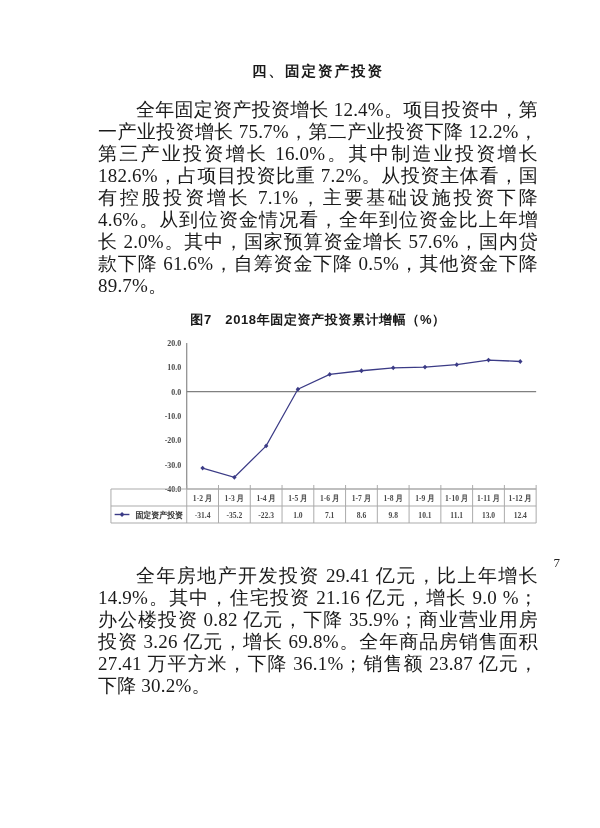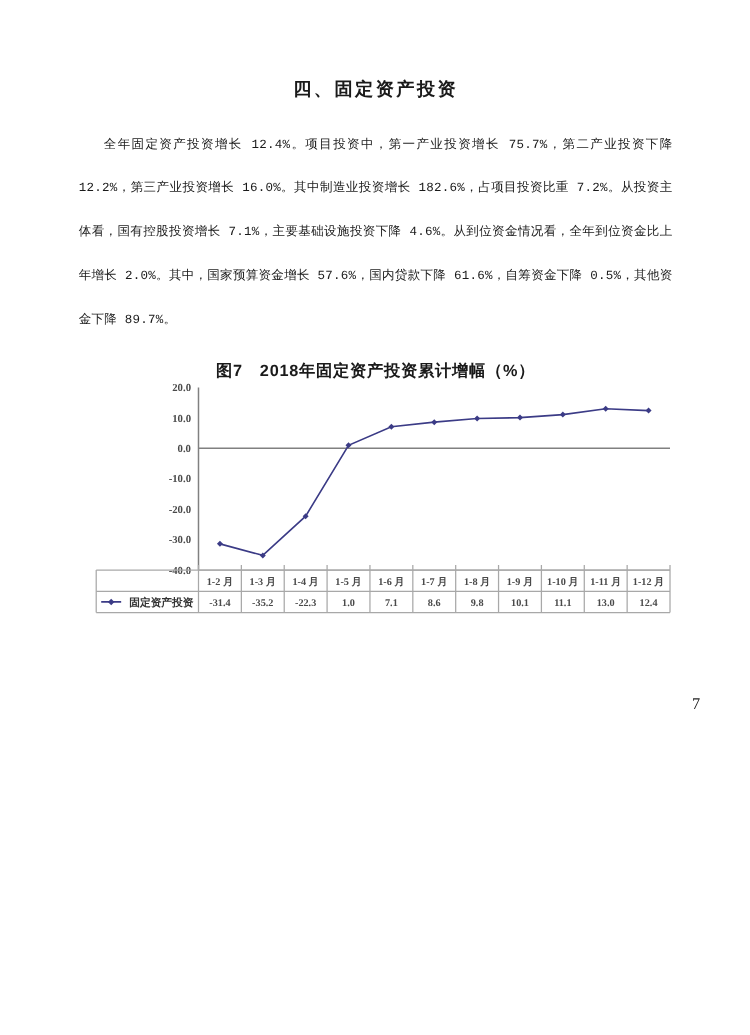--- a/index.html
+++ b/index.html
@@ -13,51 +13,51 @@
     font-family: "Liberation Serif", "DejaVu Serif", serif;
     color: #1a1a1a;
     position: relative;
     overflow: hidden;
   }
   .page {
     position: relative;
     width: 600px;
     height: 597px;
     box-sizing: border-box;
-    padding: 62px 62px 30px 63px;
+    padding: 62px 62px 30px 98px;
   }
   .doc-title {
     text-align: center;
     font-size: 14.5px;
     font-weight: bold;
     letter-spacing: 2px;
     margin: 0 0 18px 0;
     font-family: "Liberation Sans", "DejaVu Sans", sans-serif;
   }
   .para {
-    font-size: 10px;
-    line-height: 35px;
+    font-size: 19px;
+    line-height: 22px;
     text-align: justify;
     text-justify: inter-ideograph;
     text-indent: 2em;
     margin: 0 0 0 0;
     letter-spacing: 0.2px;
-    font-family: Liberation Mono, monospace;
   }
   .para + .para { margin-top: 0px; }
 
   
   .figure {
     margin: 14px 0 10px 0;
   }
   .fig-title {
     text-align: center;
     font-size: 13px;
     font-weight: bold;
     font-family: "Liberation Sans", "DejaVu Sans", sans-serif;
+    margin-bottom: 10px;
     letter-spacing: 0.6px;
   }
   .chart-wrap {
     position: relative;
     width: 100%;
     height: 216px;
     font-weight: bold;
   }
   .chart-wrap svg {
     display: block;
@@ -173,17 +173,18 @@
           <text x="388.0909090909091" y="179" text-anchor="middle" class="cell-text">11.1</text>
           <text x="422.4545454545455" y="179" text-anchor="middle" class="cell-text">13.0</text>
           <text x="456.81818181818187" y="179" text-anchor="middle" class="cell-text">12.4</text>
           <line x1="18" y1="175.5" x2="34" y2="175.5" stroke="#3b3b86" stroke-width="1.4"></line>
           <polygon points="26,172.9 28.6,175.5 26,178.1 23.4,175.5" fill="#3b3b86"></polygon>
           <text x="92" y="179.1" text-anchor="end" class="legend-text">固定资产投资</text>
         </svg>
     </div>
   </div>
 
+  <p class="para">全年房地产开发投资 29.41 亿元，比上年增长 14.9%。其中，住宅投资 21.16 亿元，增长 9.0 %；办公楼投资 0.82 亿元，下降 35.9%；商业营业用房投资 3.26 亿元，增长 69.8%。全年商品房销售面积 27.41 万平方米，下降 36.1%；销售额 23.87 亿元，下降 30.2%。</p>
 
 
   <div class="page-num">7</div>
 
 </div>
 
 </body></html>

